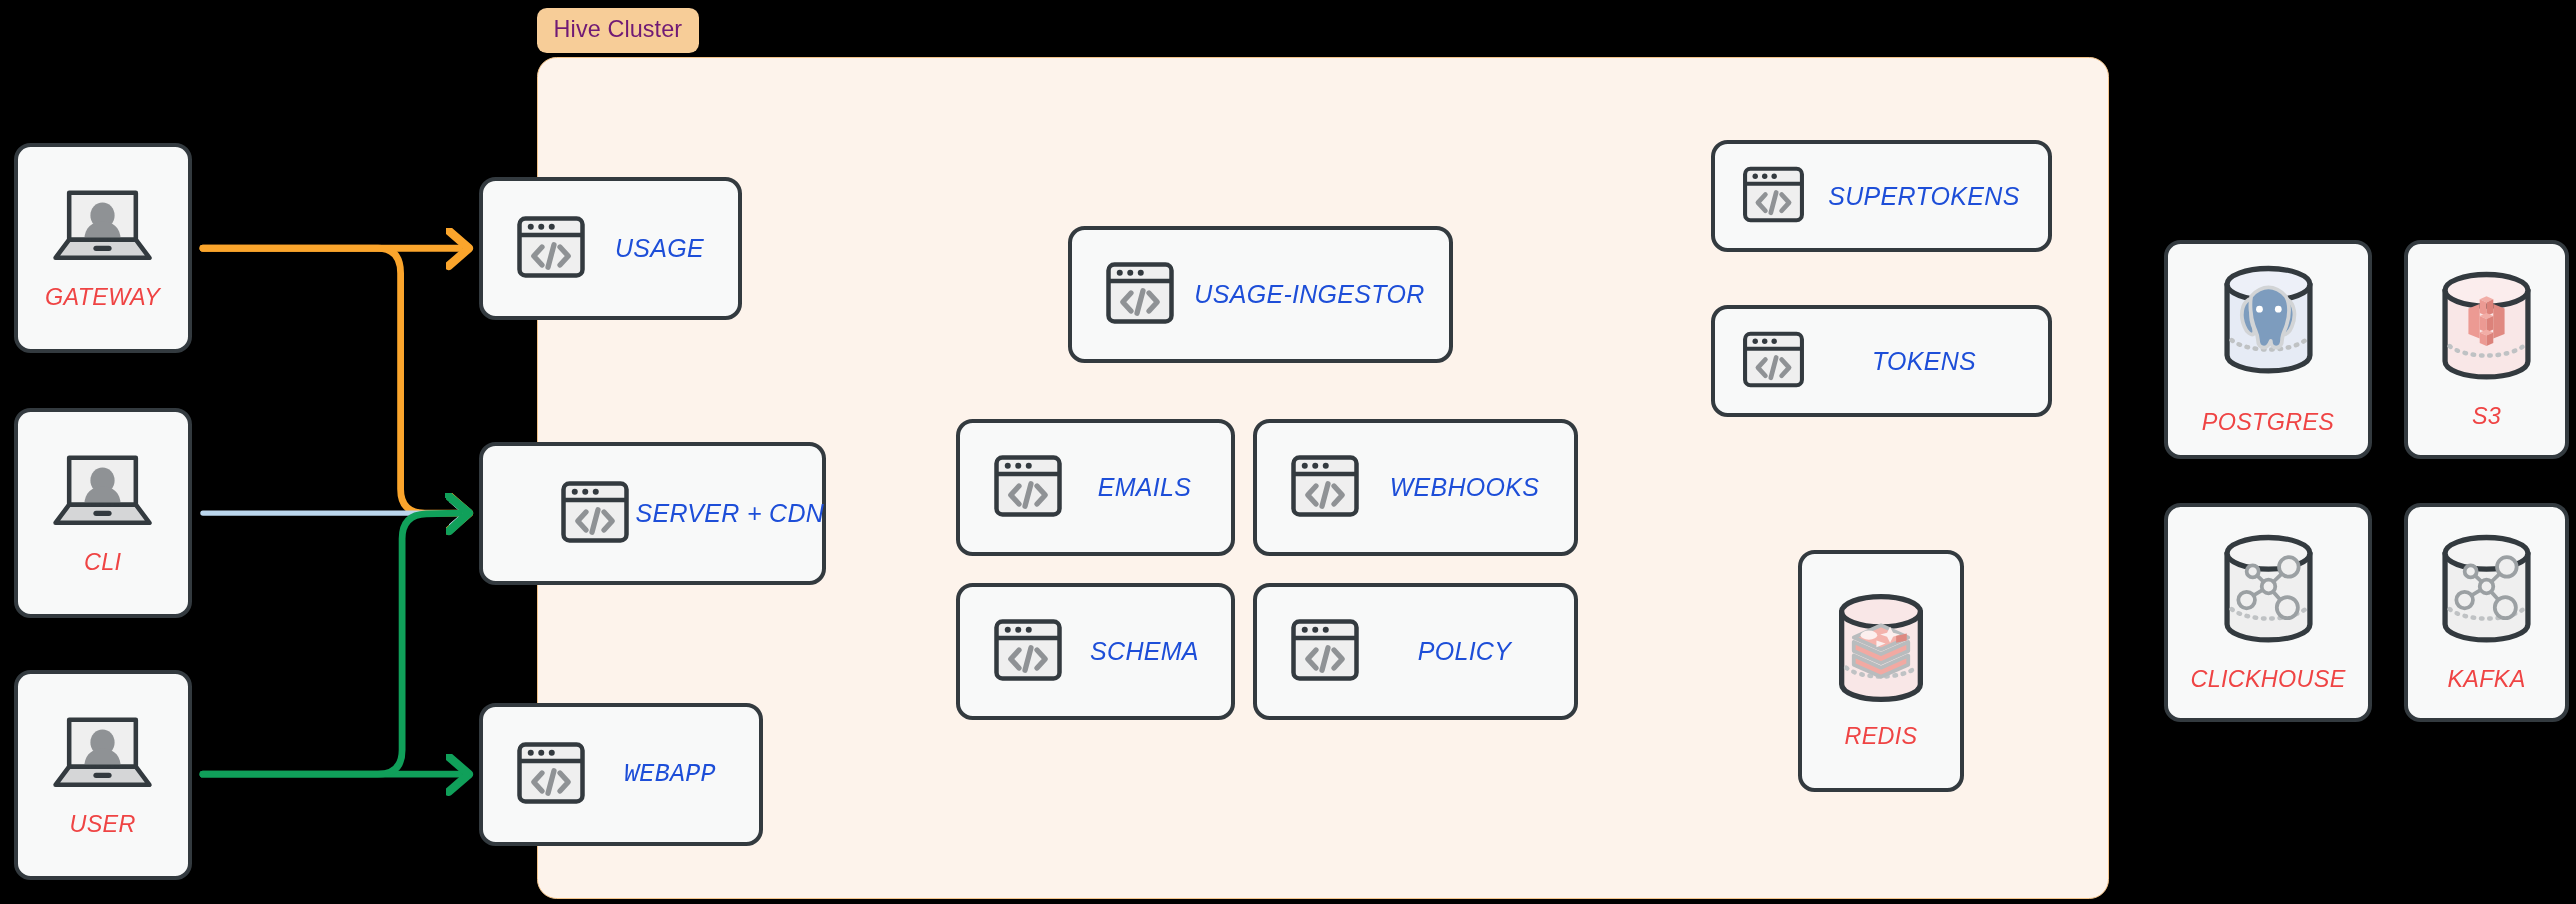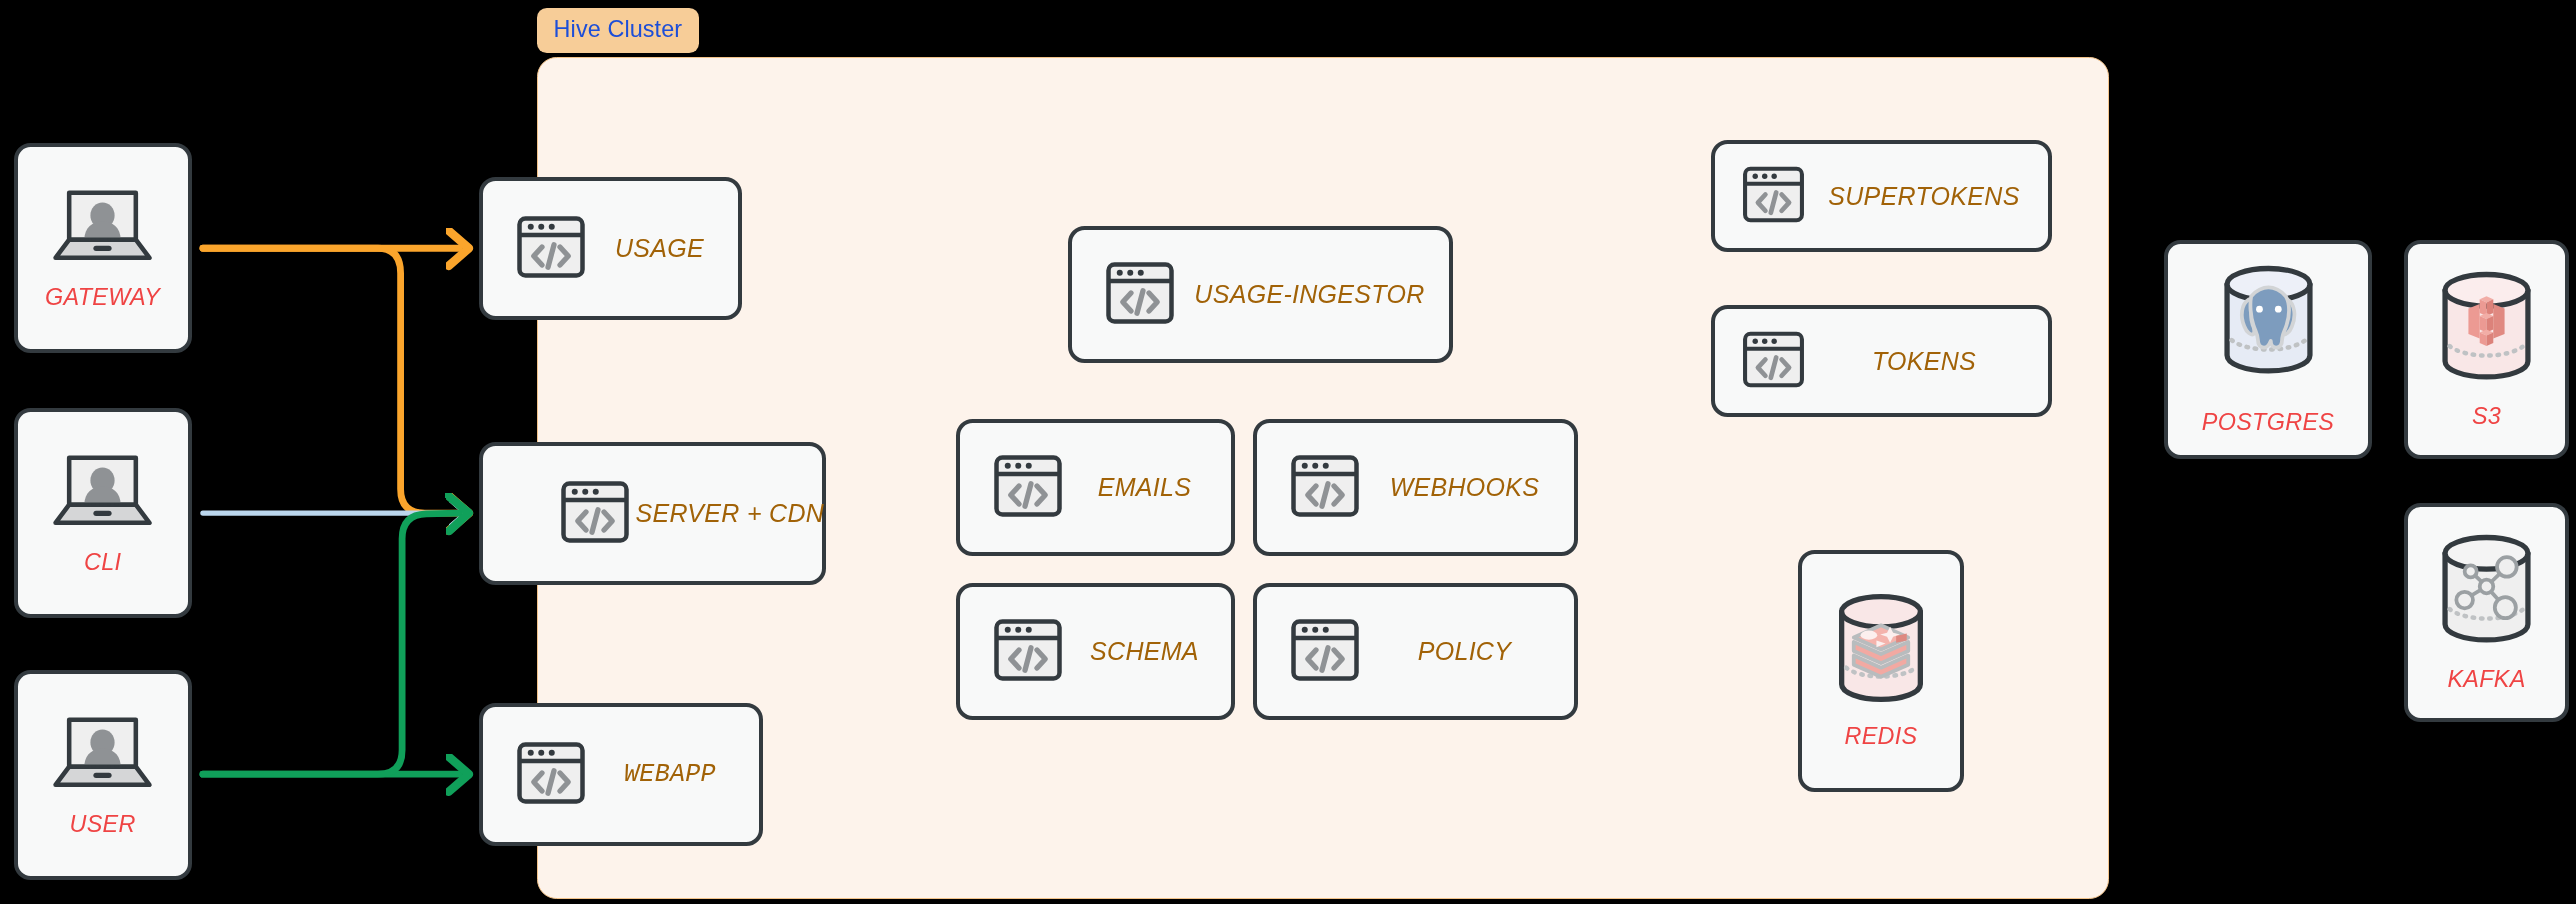--- a/index.html
+++ b/index.html
@@ -28,21 +28,21 @@
     background: #FDF3EB;
     border: 1.5px solid #F3C38A;
     border-radius: 19.6px;
     box-sizing: border-box;
   }
   #cluster-label {
     position: absolute;
     left: 537px;
     top: 8.3px;
     background: #F7CD98;
-    color: #1d4ed8;
+    color: #701a75;
     font-size: 23.4px;
     line-height: 1;
     padding: 9.8px 16.6px 11.3px 16.6px;
     border-radius: 9.8px;
     white-space: nowrap;
     letter-spacing: 0.1px;
   }
 
   
   .node {
@@ -59,21 +59,21 @@
     align-items: center;
   }
   .svc .svc-icon {
     flex: 0 0 auto;
     margin-left: 32px;
   }
   .svc .svc-label {
     flex: 1 1 auto;
     text-align: center;
     font-style: italic;
-    color: #a16207;
+    color: #1d4ed8;
     font-size: 25px;
     letter-spacing: 0.3px;
     padding: 0 10.6px 0 4.5px;
     white-space: nowrap;
   }
 
   
   .stack {
     display: flex;
     flex-direction: column;
@@ -390,35 +390,54 @@
           <path d="M80,62 L80,80 L71,84 L71,66 z" fill="#DC827A"></path>
           <path d="M62,84 L71,80 L80,84 L71,88 z" fill="#F2ADA6"></path>
           <path d="M62,84 L62,98 L71,102 L71,88 z" fill="#EC9A93"></path>
           <path d="M80,84 L80,98 L71,102 L71,88 z" fill="#DC827A"></path>
         </g>
       </svg>
     </span>
     <span class="stack-label">S3</span>
   </div>
 
-
-  <div class="node stack" style="left:2404px; top:503px; width:165px; height:219px;">
+  <div class="node stack" style="left:2164px; top:503px; width:208px; height:219px;">
     <span>
       <svg width="107" height="115" viewBox="0 0 142 152">
         <path d="M16,28 v94 a55,21 0 0 0 110,0 v-94 z" fill="#EFEFEF" stroke="#333A3F" stroke-width="7" stroke-linejoin="round"></path>
         <ellipse cx="71" cy="28" rx="55" ry="21" fill="#F4F4F4" stroke="#333A3F" stroke-width="7"></ellipse>
         <path d="M22,102 a55,23 0 0 0 98,0" fill="none" stroke="#BFC2C4" stroke-width="6" stroke-linecap="round" stroke-dasharray="2 9"></path>
         <g stroke="#9BA0A3" stroke-width="5" fill="none">
           <path d="M50,52 L71,72 L96,48"></path>
           <path d="M44,88 L71,72 L94,98"></path>
           <circle cx="50" cy="52" r="8" fill="#EFEFEF"></circle>
           <circle cx="98" cy="46" r="13" fill="#EFEFEF"></circle>
           <circle cx="71" cy="72" r="9" fill="#EFEFEF"></circle>
           <circle cx="42" cy="90" r="11" fill="#EFEFEF"></circle>
           <circle cx="96" cy="100" r="14" fill="#EFEFEF"></circle>
         </g>
       </svg>
     </span>
+    <span class="stack-label">CLICKHOUSE</span>
+  </div>
+
+  <div class="node stack" style="left:2404px; top:503px; width:165px; height:219px;">
+    <span>
+      <svg width="107" height="115" viewBox="0 0 142 152">
+        <path d="M16,28 v94 a55,21 0 0 0 110,0 v-94 z" fill="#EFEFEF" stroke="#333A3F" stroke-width="7" stroke-linejoin="round"></path>
+        <ellipse cx="71" cy="28" rx="55" ry="21" fill="#F4F4F4" stroke="#333A3F" stroke-width="7"></ellipse>
+        <path d="M22,102 a55,23 0 0 0 98,0" fill="none" stroke="#BFC2C4" stroke-width="6" stroke-linecap="round" stroke-dasharray="2 9"></path>
+        <g stroke="#9BA0A3" stroke-width="5" fill="none">
+          <path d="M50,52 L71,72 L96,48"></path>
+          <path d="M44,88 L71,72 L94,98"></path>
+          <circle cx="50" cy="52" r="8" fill="#EFEFEF"></circle>
+          <circle cx="98" cy="46" r="13" fill="#EFEFEF"></circle>
+          <circle cx="71" cy="72" r="9" fill="#EFEFEF"></circle>
+          <circle cx="42" cy="90" r="11" fill="#EFEFEF"></circle>
+          <circle cx="96" cy="100" r="14" fill="#EFEFEF"></circle>
+        </g>
+      </svg>
+    </span>
     <span class="stack-label">KAFKA</span>
   </div>
 
 </div>
 
 
 </body></html>

